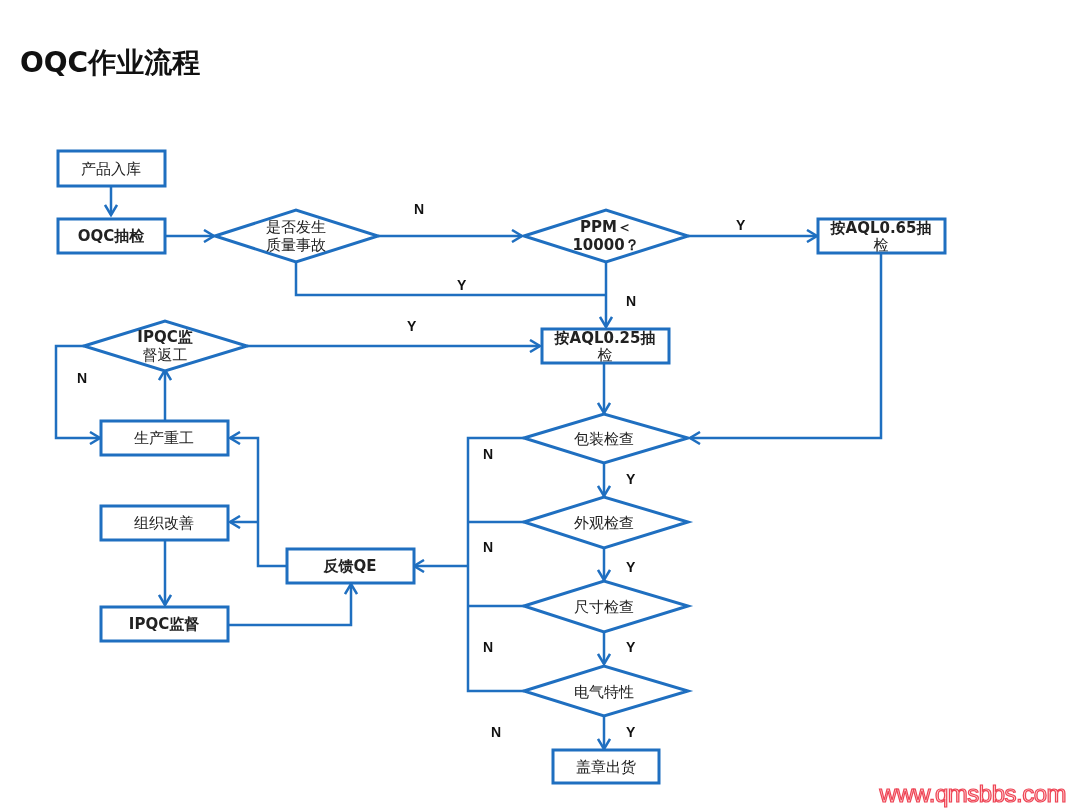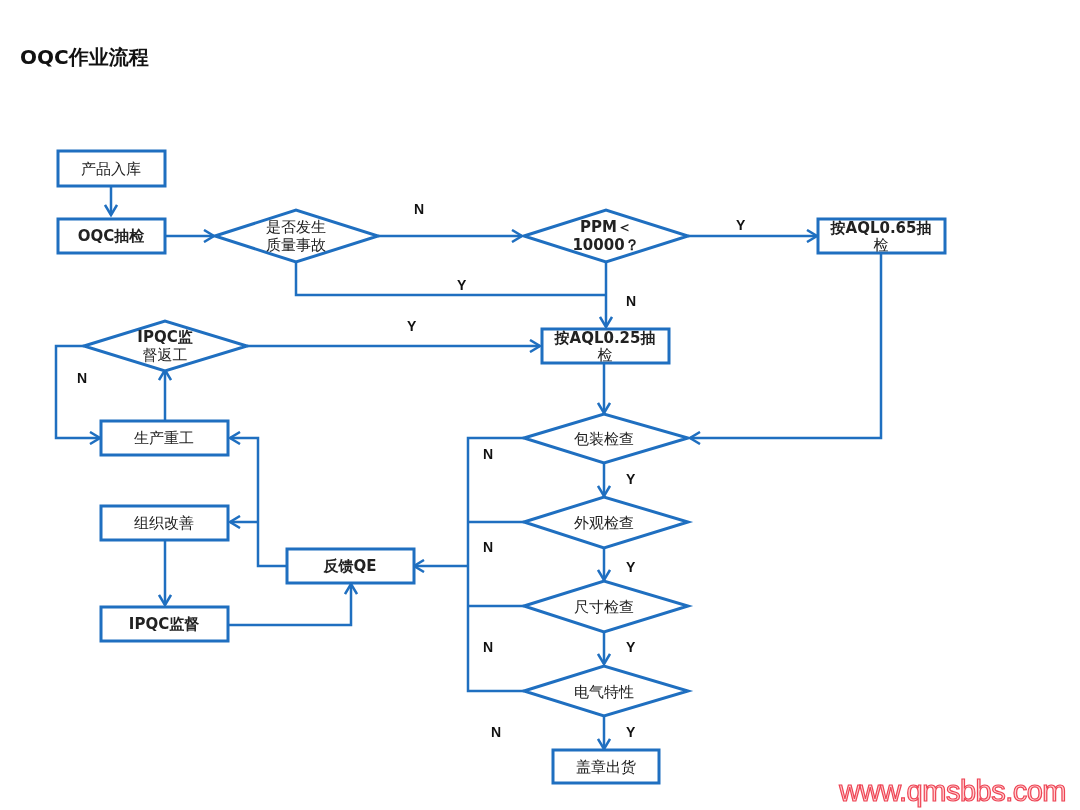--- a/index.html
+++ b/index.html
@@ -1,24 +1,24 @@
 <!DOCTYPE html>
 <html><head>
 <meta charset="utf-8">
 <style>
   html, body { margin:0; padding:0; background:#ffffff; }
   body { width:1080px; height:810px; position:relative; overflow:hidden; font-family:"Liberation Sans", "DejaVu Sans", sans-serif; }
-  .title { position:absolute; left:20px; top:44px; font-size:20px; font-weight:bold; color:#111; font-family:"DejaVu Sans", sans-serif; letter-spacing:0px; }
+  .title { position:absolute; left:20px; top:44px; font-size:28px; font-weight:bold; color:#111; font-family:"DejaVu Sans", sans-serif; letter-spacing:0px; }
   svg { position:absolute; left:0; top:0; }
   .node rect, .node polygon { fill:#ffffff; stroke:#1f6fc0; stroke-width:3; }
   .edge { fill:none; stroke:#1f6fc0; stroke-width:2.5; }
   .ntext { font-family:"DejaVu Serif", serif; font-size:15px; fill:#222; }
   .ntext.bold { font-family:"DejaVu Sans", sans-serif; font-weight:bold; }
   .lbl { font-family:"Liberation Sans", sans-serif; font-weight:bold; font-size:14px; fill:#111; }
-  .watermark { position:absolute; right:14px; bottom:2px; font-family:"Liberation Sans", sans-serif; font-size:29px; color:#ffd0d0; -webkit-text-stroke:1.2px #ee4455; letter-spacing:-0.5px; }
+  .watermark { position:absolute; right:14px; bottom:2px; font-family:"Liberation Sans", sans-serif; font-size:24px; color:#ffd0d0; -webkit-text-stroke:1.2px #ee4455; letter-spacing:-0.5px; }
 </style>
 </head>
 <body>
 
 <div class="title">OQC作业流程</div>
 
 <svg width="1080" height="810" viewBox="0 0 1080 810">
   <defs>
     <marker id="ah" markerWidth="14" markerHeight="14" refX="11" refY="7" orient="auto" markerUnits="userSpaceOnUse">
       <path d="M1,1 L11,7 L1,13" fill="none" stroke="#1f6fc0" stroke-width="2.5"></path>

